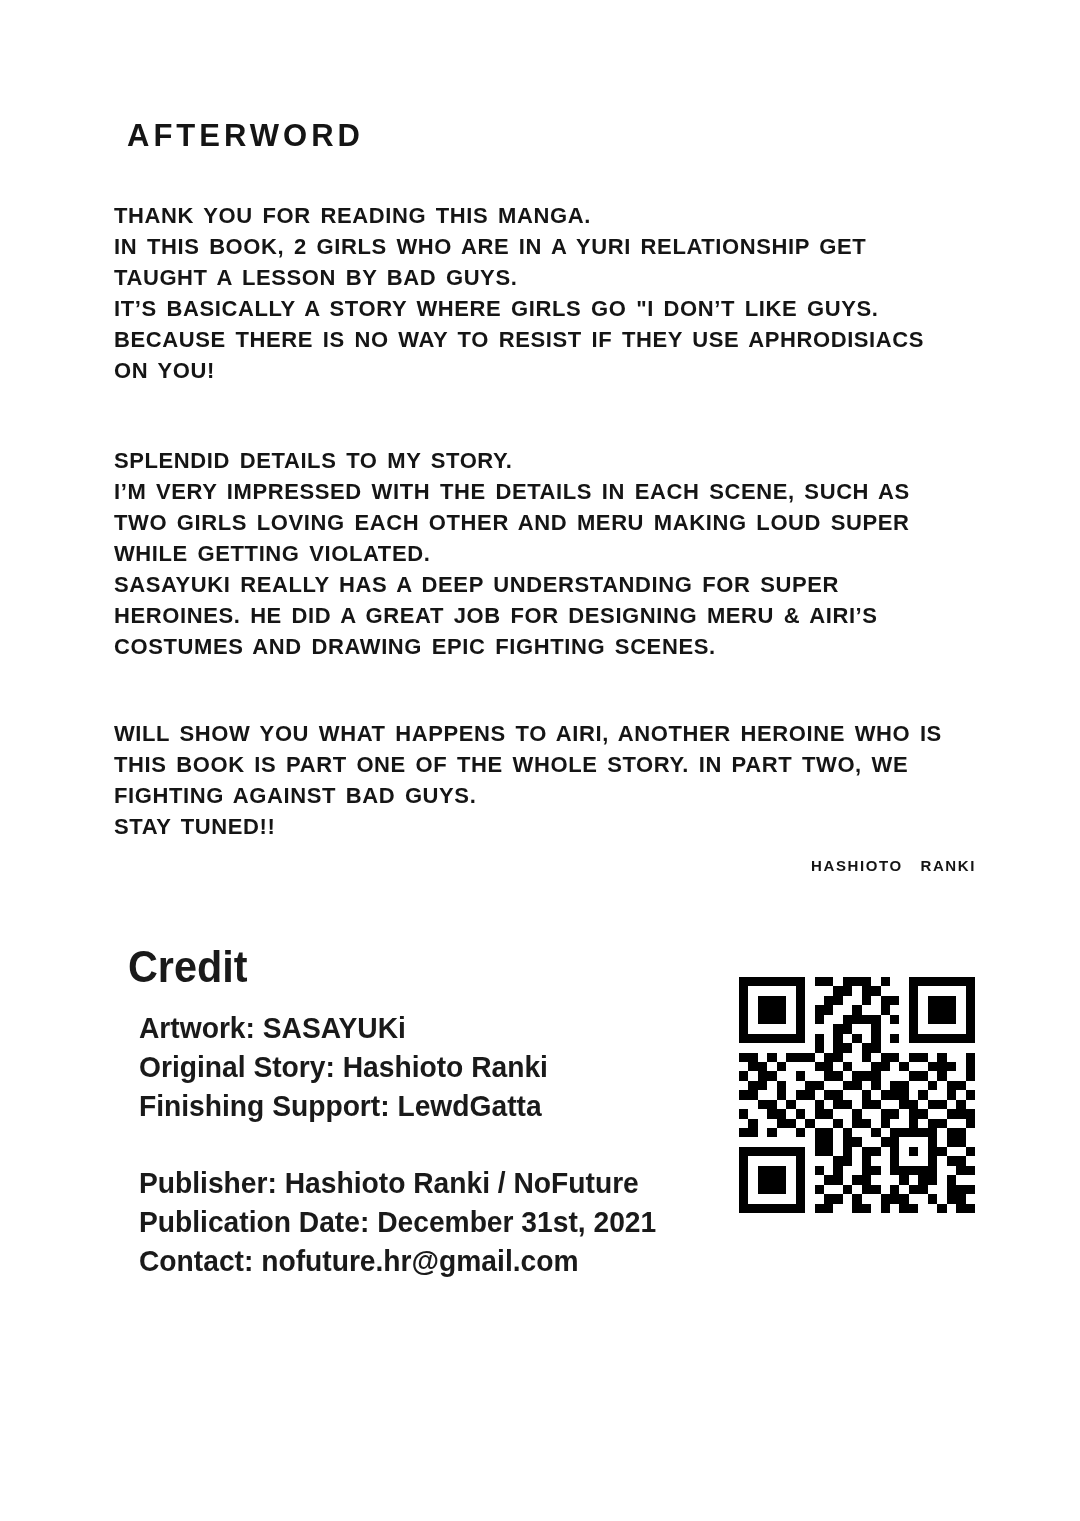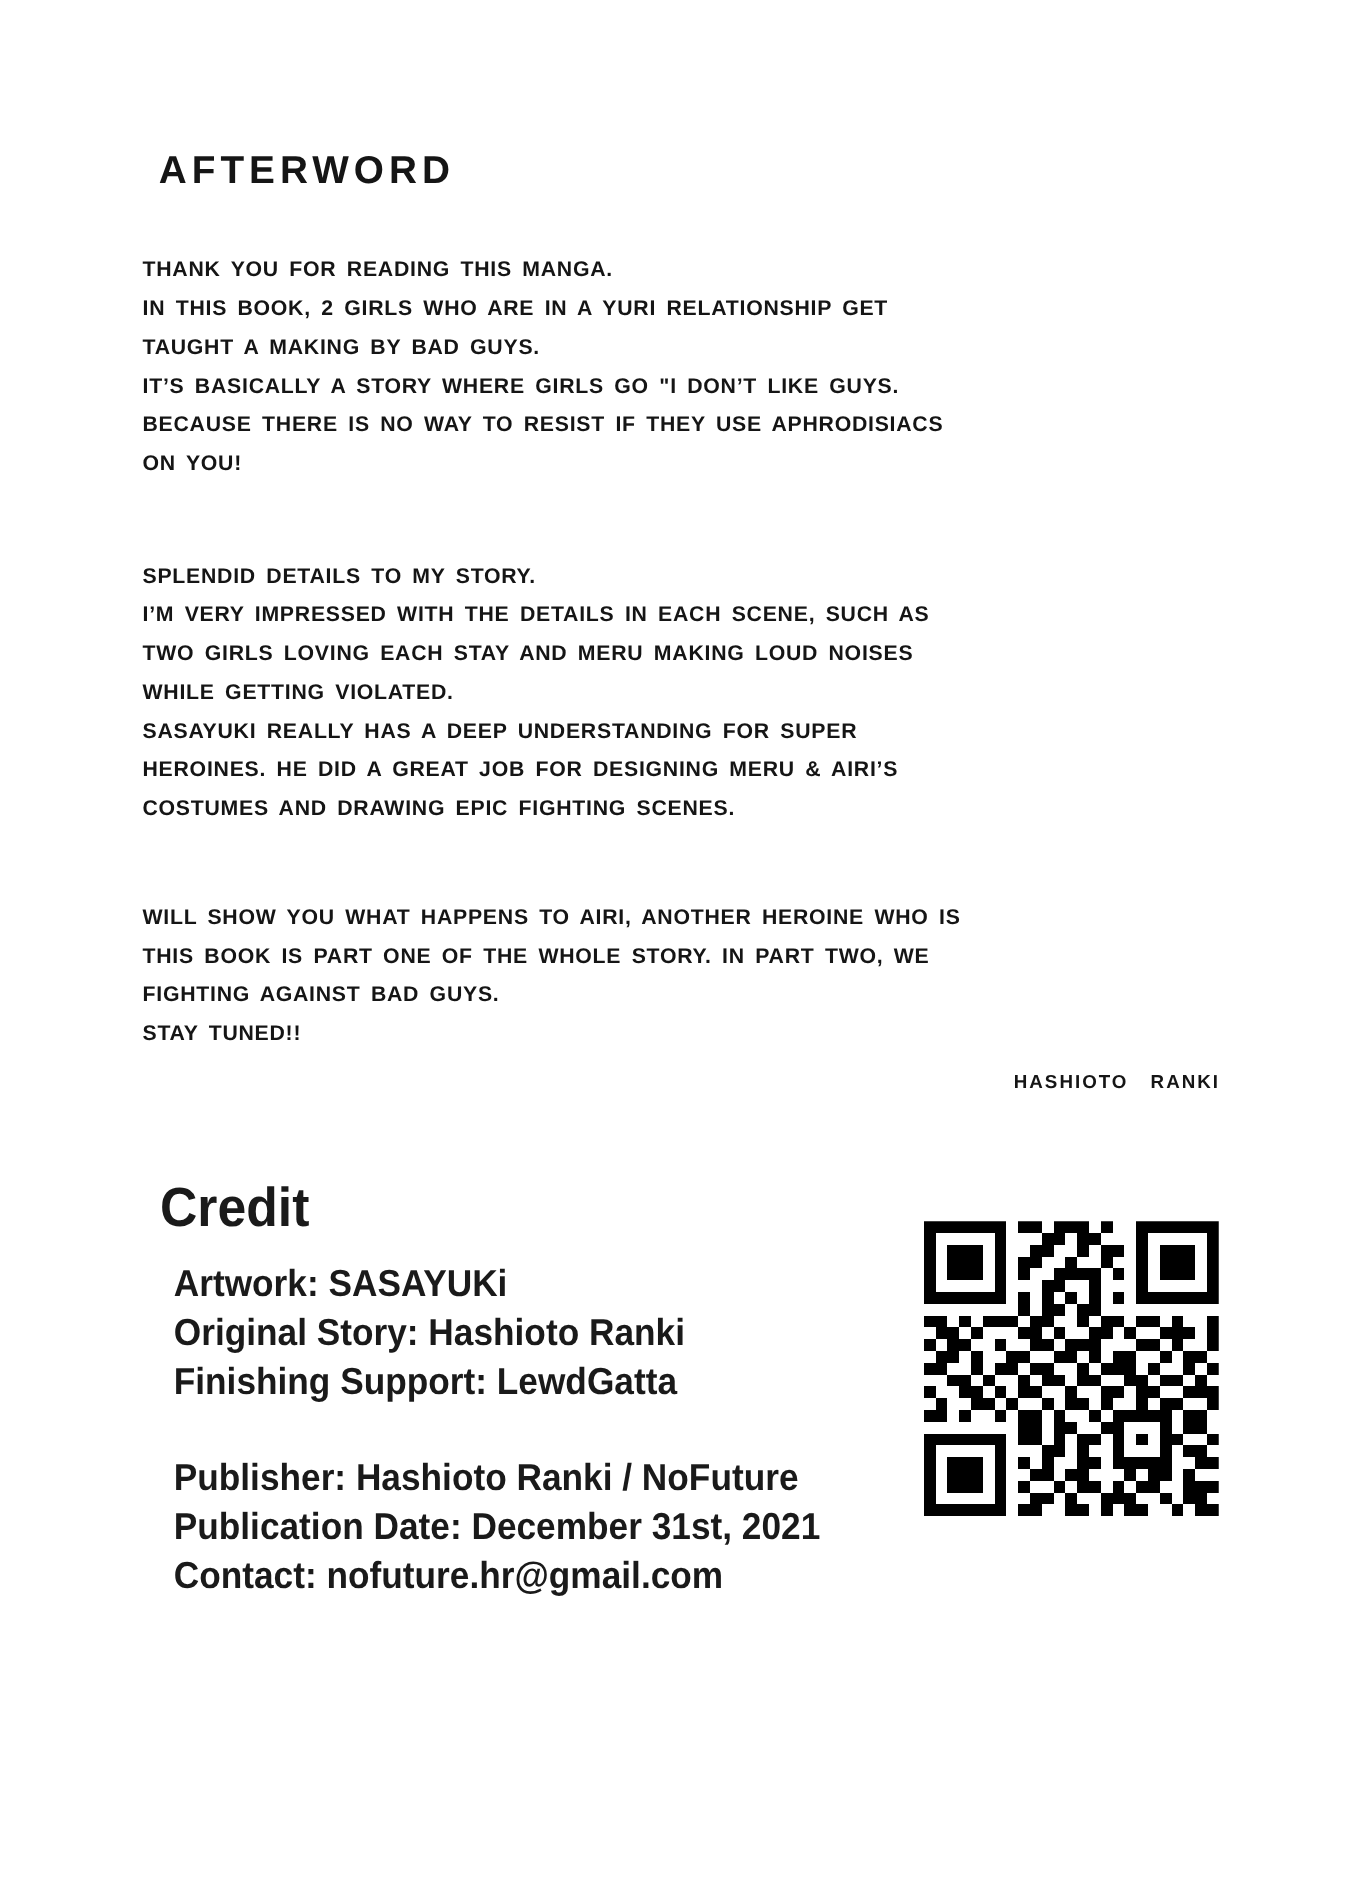--- a/index.html
+++ b/index.html
@@ -22,21 +22,21 @@
     position: absolute;
     left: 127px;
     top: 118px;
     font-size: 31px;
     letter-spacing: 4px;
   }
   .para {
     position: absolute;
     left: 114px;
     width: 872px;
-    font-size: 17px;
+    font-size: 22px;
     line-height: 31px;
     letter-spacing: 0.6px;
     word-spacing: 3px;
   }
   .para-1 { top: 200px; }
   .para-2 { top: 445px; }
   .para-3 { top: 718px; }
   .signature {
     position: absolute;
     top: 857px;
@@ -85,30 +85,30 @@
 </head>
 <body>
 
 <div class="page">
 
   <div class="comic title">AFTERWORD</div>
 
   <div class="comic para para-1">
     <div>THANK YOU FOR READING THIS MANGA.</div>
     <div>IN THIS BOOK, 2 GIRLS WHO ARE IN A YURI RELATIONSHIP GET</div>
-    <div>TAUGHT A MAKING BY BAD GUYS.</div>
+    <div>TAUGHT A LESSON BY BAD GUYS.</div>
     <div>IT’S BASICALLY A STORY WHERE GIRLS GO "I DON’T LIKE GUYS.</div>
     <div>BECAUSE THERE IS NO WAY TO RESIST IF THEY USE APHRODISIACS</div>
     <div>ON YOU!</div>
   </div>
 
   <div class="comic para para-2">
     <div>SPLENDID DETAILS TO MY STORY.</div>
     <div>I’M VERY IMPRESSED WITH THE DETAILS IN EACH SCENE, SUCH AS</div>
-    <div>TWO GIRLS LOVING EACH STAY AND MERU MAKING LOUD NOISES</div>
+    <div>TWO GIRLS LOVING EACH OTHER AND MERU MAKING LOUD SUPER</div>
     <div>WHILE GETTING VIOLATED.</div>
     <div>SASAYUKI REALLY HAS A DEEP UNDERSTANDING FOR SUPER</div>
     <div>HEROINES. HE DID A GREAT JOB FOR DESIGNING MERU &amp; AIRI’S</div>
     <div>COSTUMES AND DRAWING EPIC FIGHTING SCENES.</div>
   </div>
 
   <div class="comic para para-3">
     <div>WILL SHOW YOU WHAT HAPPENS TO AIRI, ANOTHER HEROINE WHO IS</div>
     <div>THIS BOOK IS PART ONE OF THE WHOLE STORY. IN PART TWO, WE</div>
     <div>FIGHTING AGAINST BAD GUYS.</div>

